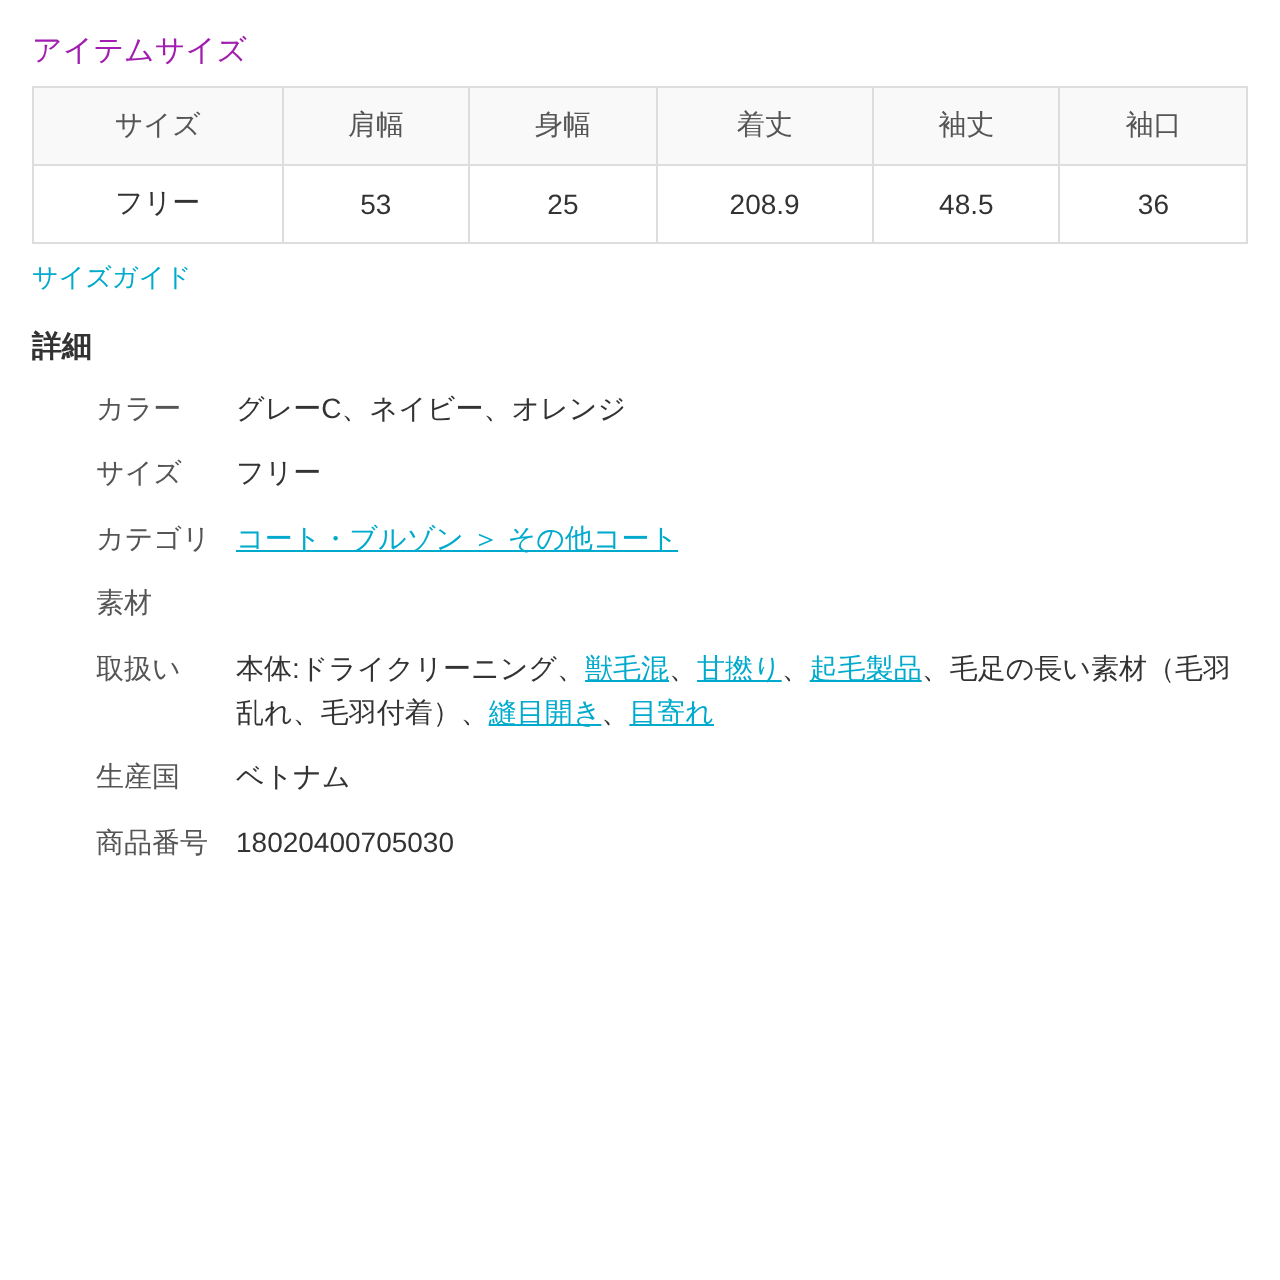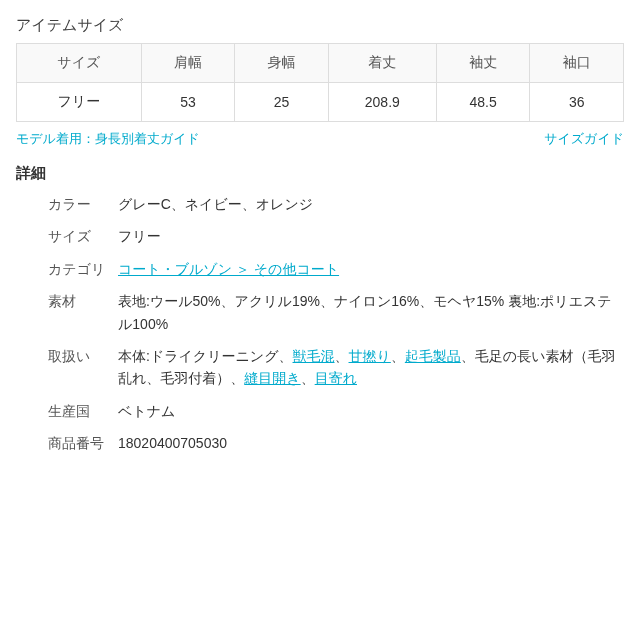--- a/index.html
+++ b/index.html
@@ -15,21 +15,21 @@
       color: #333333;
       width: 640px;
       min-height: 640px;
       padding: 16px;
     }
 
     .section-title {
       font-size: 15px;
       font-weight: 500;
       margin-bottom: 8px;
-      color: #404040;
+      color: #a21caf;
     }
 
     .size-table {
       width: 100%;
       border-collapse: collapse;
       margin-bottom: 8px;
     }
 
     .size-table th,
     .size-table td {
@@ -122,21 +122,20 @@
         <td>53</td>
         <td>25</td>
         <td>208.9</td>
         <td>48.5</td>
         <td>36</td>
       </tr>
     </tbody>
   </table>
 
   <div class="model-guide-row">
-    <a class="link-blue" href="#">モデル着用：身長別着丈ガイド</a>
     <a class="link-blue" href="#">サイズガイド</a>
   </div>
 </div>
 
 <div class="details-section">
   <div class="details-title">詳細</div>
 
   <div class="detail-row">
     <span class="detail-label">カラー</span>
     <span class="detail-value">グレーC、ネイビー、オレンジ</span>
@@ -149,21 +148,20 @@
 
   <div class="detail-row">
     <span class="detail-label">カテゴリ</span>
     <span class="detail-value">
       <a class="link-blue" href="#">コート・ブルゾン ＞ その他コート</a>
     </span>
   </div>
 
   <div class="detail-row">
     <span class="detail-label">素材</span>
-    <span class="detail-value">表地:ウール50%、アクリル19%、ナイロン16%、モヘヤ15% 裏地:ポリエステル100%</span>
   </div>
 
   <div class="detail-row">
     <span class="detail-label">取扱い</span>
     <span class="detail-value">本体:ドライクリーニング、<a class="link-blue" href="#">獣毛混</a>、<a class="link-blue" href="#">甘撚り</a>、<a class="link-blue" href="#">起毛製品</a>、毛足の長い素材（毛羽乱れ、毛羽付着）、<a class="link-blue" href="#">縫目開き</a>、<a class="link-blue" href="#">目寄れ</a></span>
   </div>
 
   <div class="detail-row">
     <span class="detail-label">生産国</span>
     <span class="detail-value">ベトナム</span>

